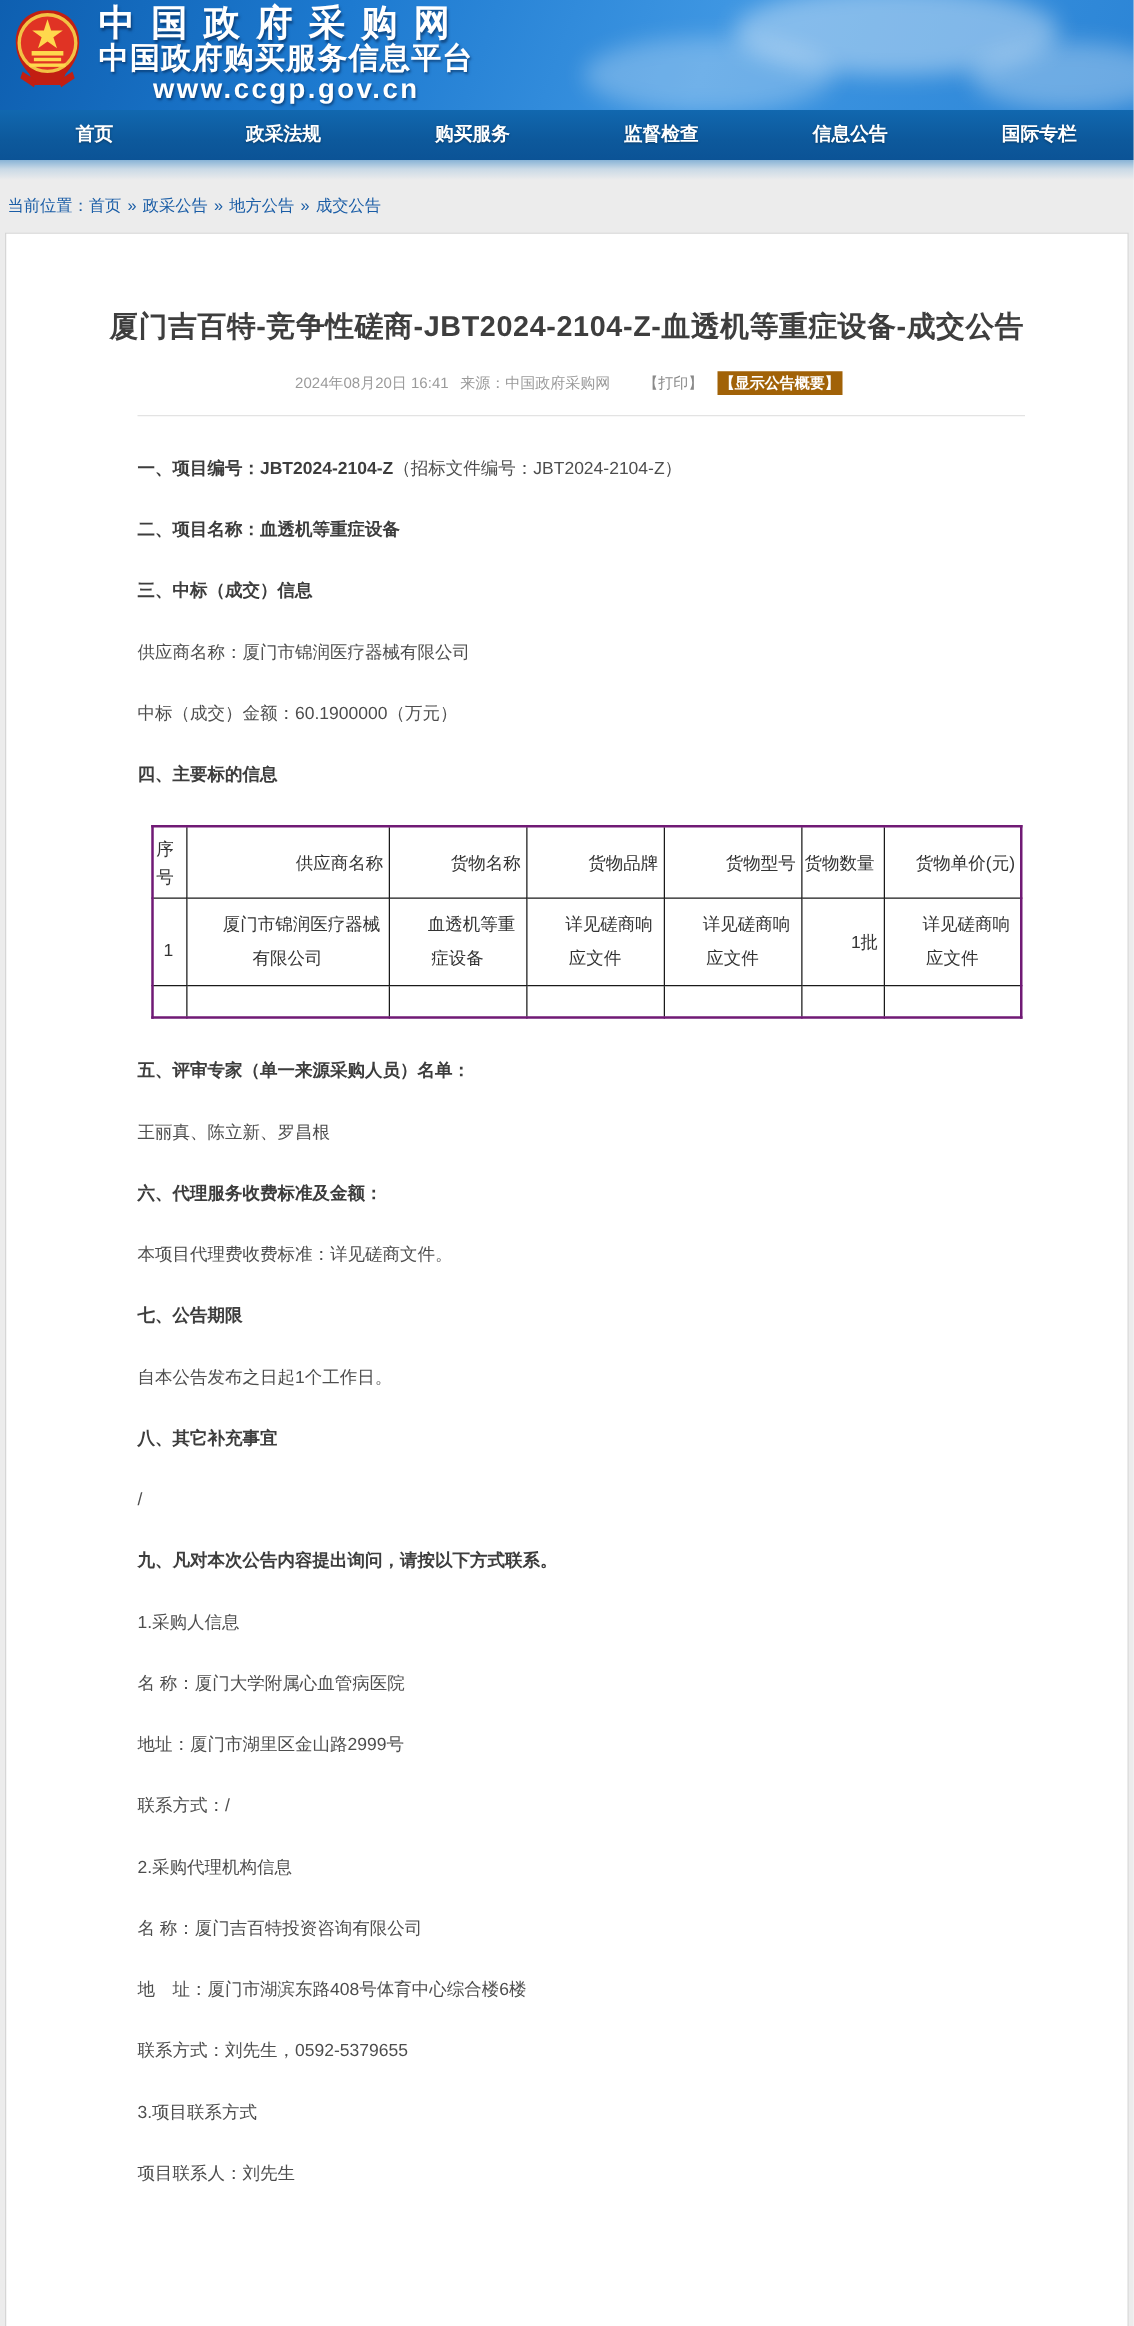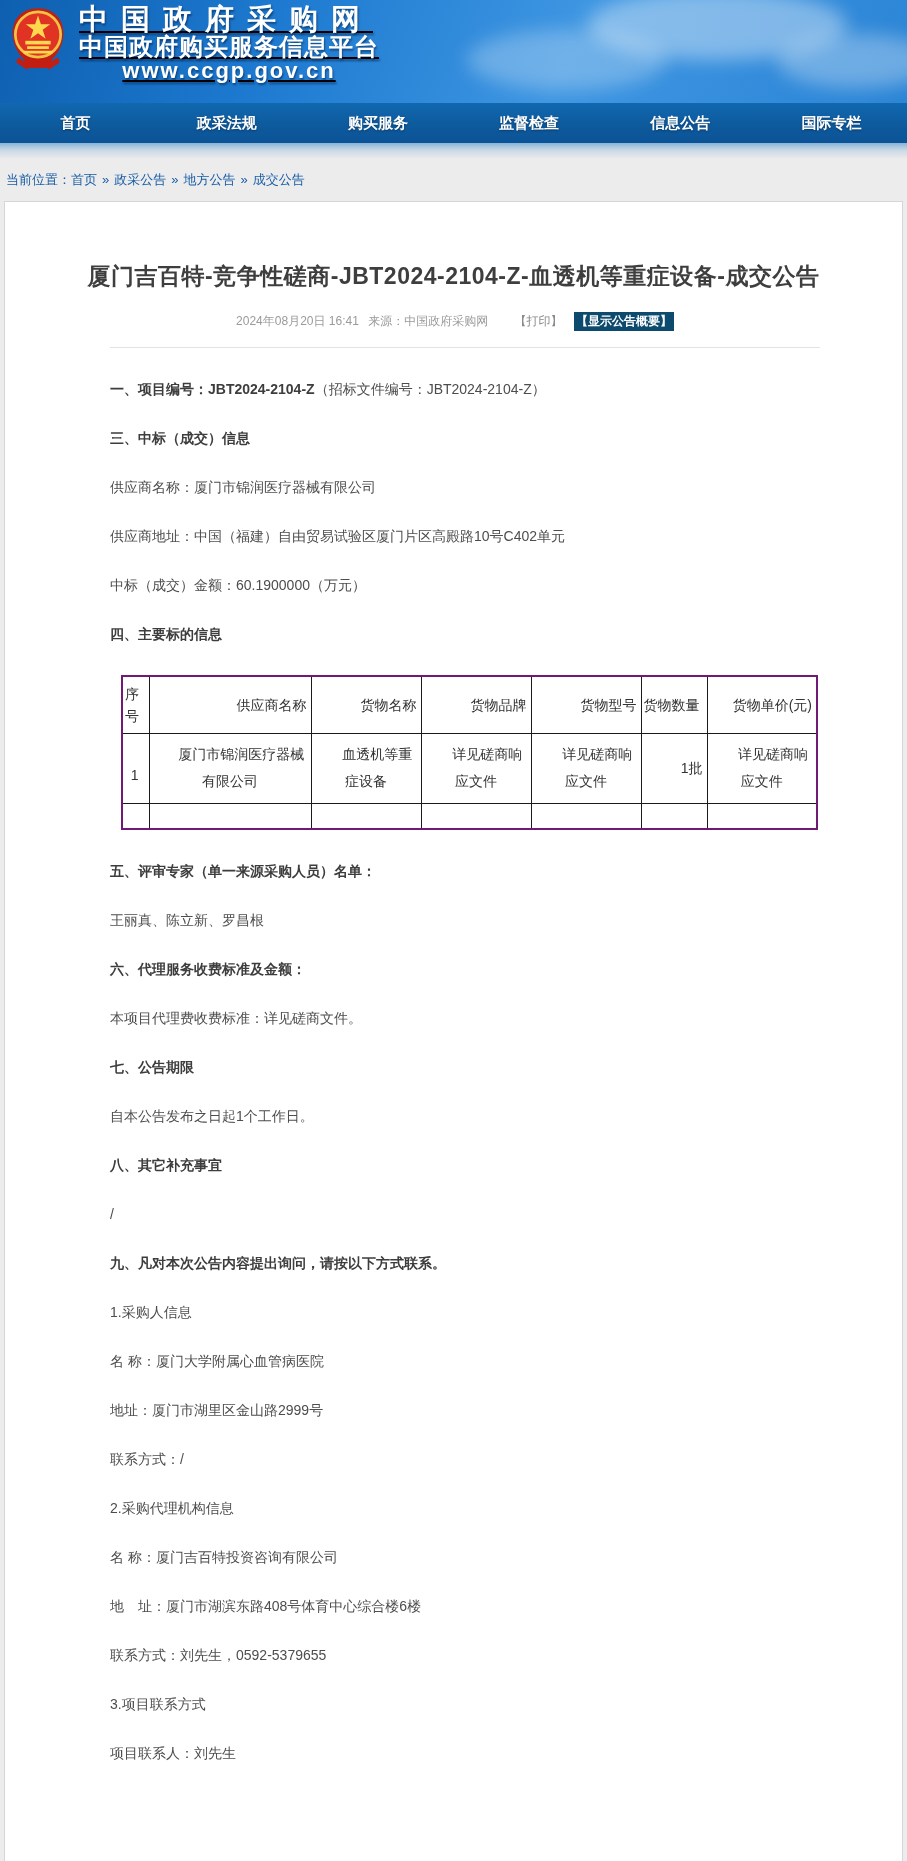--- a/index.html
+++ b/index.html
@@ -5,23 +5,22 @@
   * { box-sizing: border-box; }
   html,body { margin:0; padding:0; }
   body {
     width:907px; height:1861px; overflow:hidden;
     background:#ececec;
     font-family:"Liberation Sans","DejaVu Sans",sans-serif;
   }
 
   
   .site-header {
-    position:relative; height:103px; overflow:hidden;
+    position:relative; height:88px; overflow:hidden;
     background:linear-gradient(110deg,#0e5fb0 0%,#1d7ad0 30%,#3e96e2 62%,#2c85d6 100%);
-    text-decoration:underline;
   }
   .cloud { position:absolute; border-radius:50%; background:rgba(255,255,255,.38); filter:blur(9px); }
   .cloud.c1 { width:260px; height:70px; right:60px;  top:-10px; }
   .cloud.c2 { width:200px; height:60px; right:240px; top:30px; background:rgba(255,255,255,.26); }
   .cloud.c3 { width:160px; height:54px; right:-30px; top:34px; background:rgba(255,255,255,.30); }
   .logo-row { position:relative; display:flex; align-items:flex-start; padding:4px 0 0 9px; }
   .emblem { width:58px; height:66px; flex:0 0 auto; margin-top:2px; }
   .site-titles { margin-left:12px; color:#fff; text-shadow:1px 2px 2px rgba(0,30,70,.55); }
   .site-name { font-size:29px; font-weight:bold; letter-spacing:13px; line-height:30px; white-space:nowrap; }
   .site-subtitle { font-size:24px; font-weight:bold; letter-spacing:1px; line-height:26px; white-space:nowrap; }
@@ -46,21 +45,21 @@
     margin:0 4px; background:#fff; border:1px solid #d6d6d6;
     min-height:1676px; padding-bottom:20px;
   }
   .article-title {
     padding:44px 46px 0; text-align:center;
     font-size:23px; font-weight:bold; color:#3e3e3e; letter-spacing:.5px;
   }
   .article-meta { margin-top:21px; text-align:center; font-size:12px; color:#9a9a9a; }
   .meta-piece { margin:0 3px; }
   .meta-print { color:#8a8a8a; cursor:pointer;margin-left:20px; }
-  .meta-badge { margin-left:5px; padding:2px 2px 3px; background:#0c4a6e; color:#fff; font-weight:bold; cursor:pointer; }
+  .meta-badge { margin-left:5px; padding:2px 2px 3px; background:#a16207; color:#fff; font-weight:bold; cursor:pointer; }
   .divider { border:none; border-top:1px solid #e3e3e3; margin:17px 82px 0 105px; }
 
   .article-body { padding:0 82px 0 105px; font-size:14px; color:#4d4d4d; }
   .article-body p { margin:33px 0; line-height:16px; }
   .seg-b { font-weight:bold; color:#3d3d3d; }
 
   
   table.items {
     border-collapse:collapse; table-layout:fixed;
     width:695px; margin:32px 0 20px 11px;
@@ -127,23 +126,23 @@
     <span class="meta-piece">来源：中国政府采购网</span>
     <span class="meta-piece meta-print">【打印】</span>
     <span class="meta-badge">【显示公告概要】</span>
   </div>
 
   <hr class="divider">
 
   <div class="article-body">
     <div id="paras-before">
         <p><span class="seg-b">一、项目编号：JBT2024-2104-Z</span><span>（招标文件编号：JBT2024-2104-Z）</span></p>
+        <p><span class="seg-b">二、项目名称：血透机等重症设备</span></p>
         <p><span class="seg-b">三、中标（成交）信息</span></p>
         <p><span>供应商名称：厦门市锦润医疗器械有限公司</span></p>
-        <p><span>供应商地址：中国（福建）自由贸易试验区厦门片区高殿路10号C402单元</span></p>
         <p><span>中标（成交）金额：60.1900000（万元）</span></p>
         <p><span class="seg-b">四、主要标的信息</span></p>
       </div>
 
     <table class="items">
       <colgroup>
         <col style="width:27px">
           <col style="width:162px">
           <col style="width:110px">
         <col style="width:110px">

